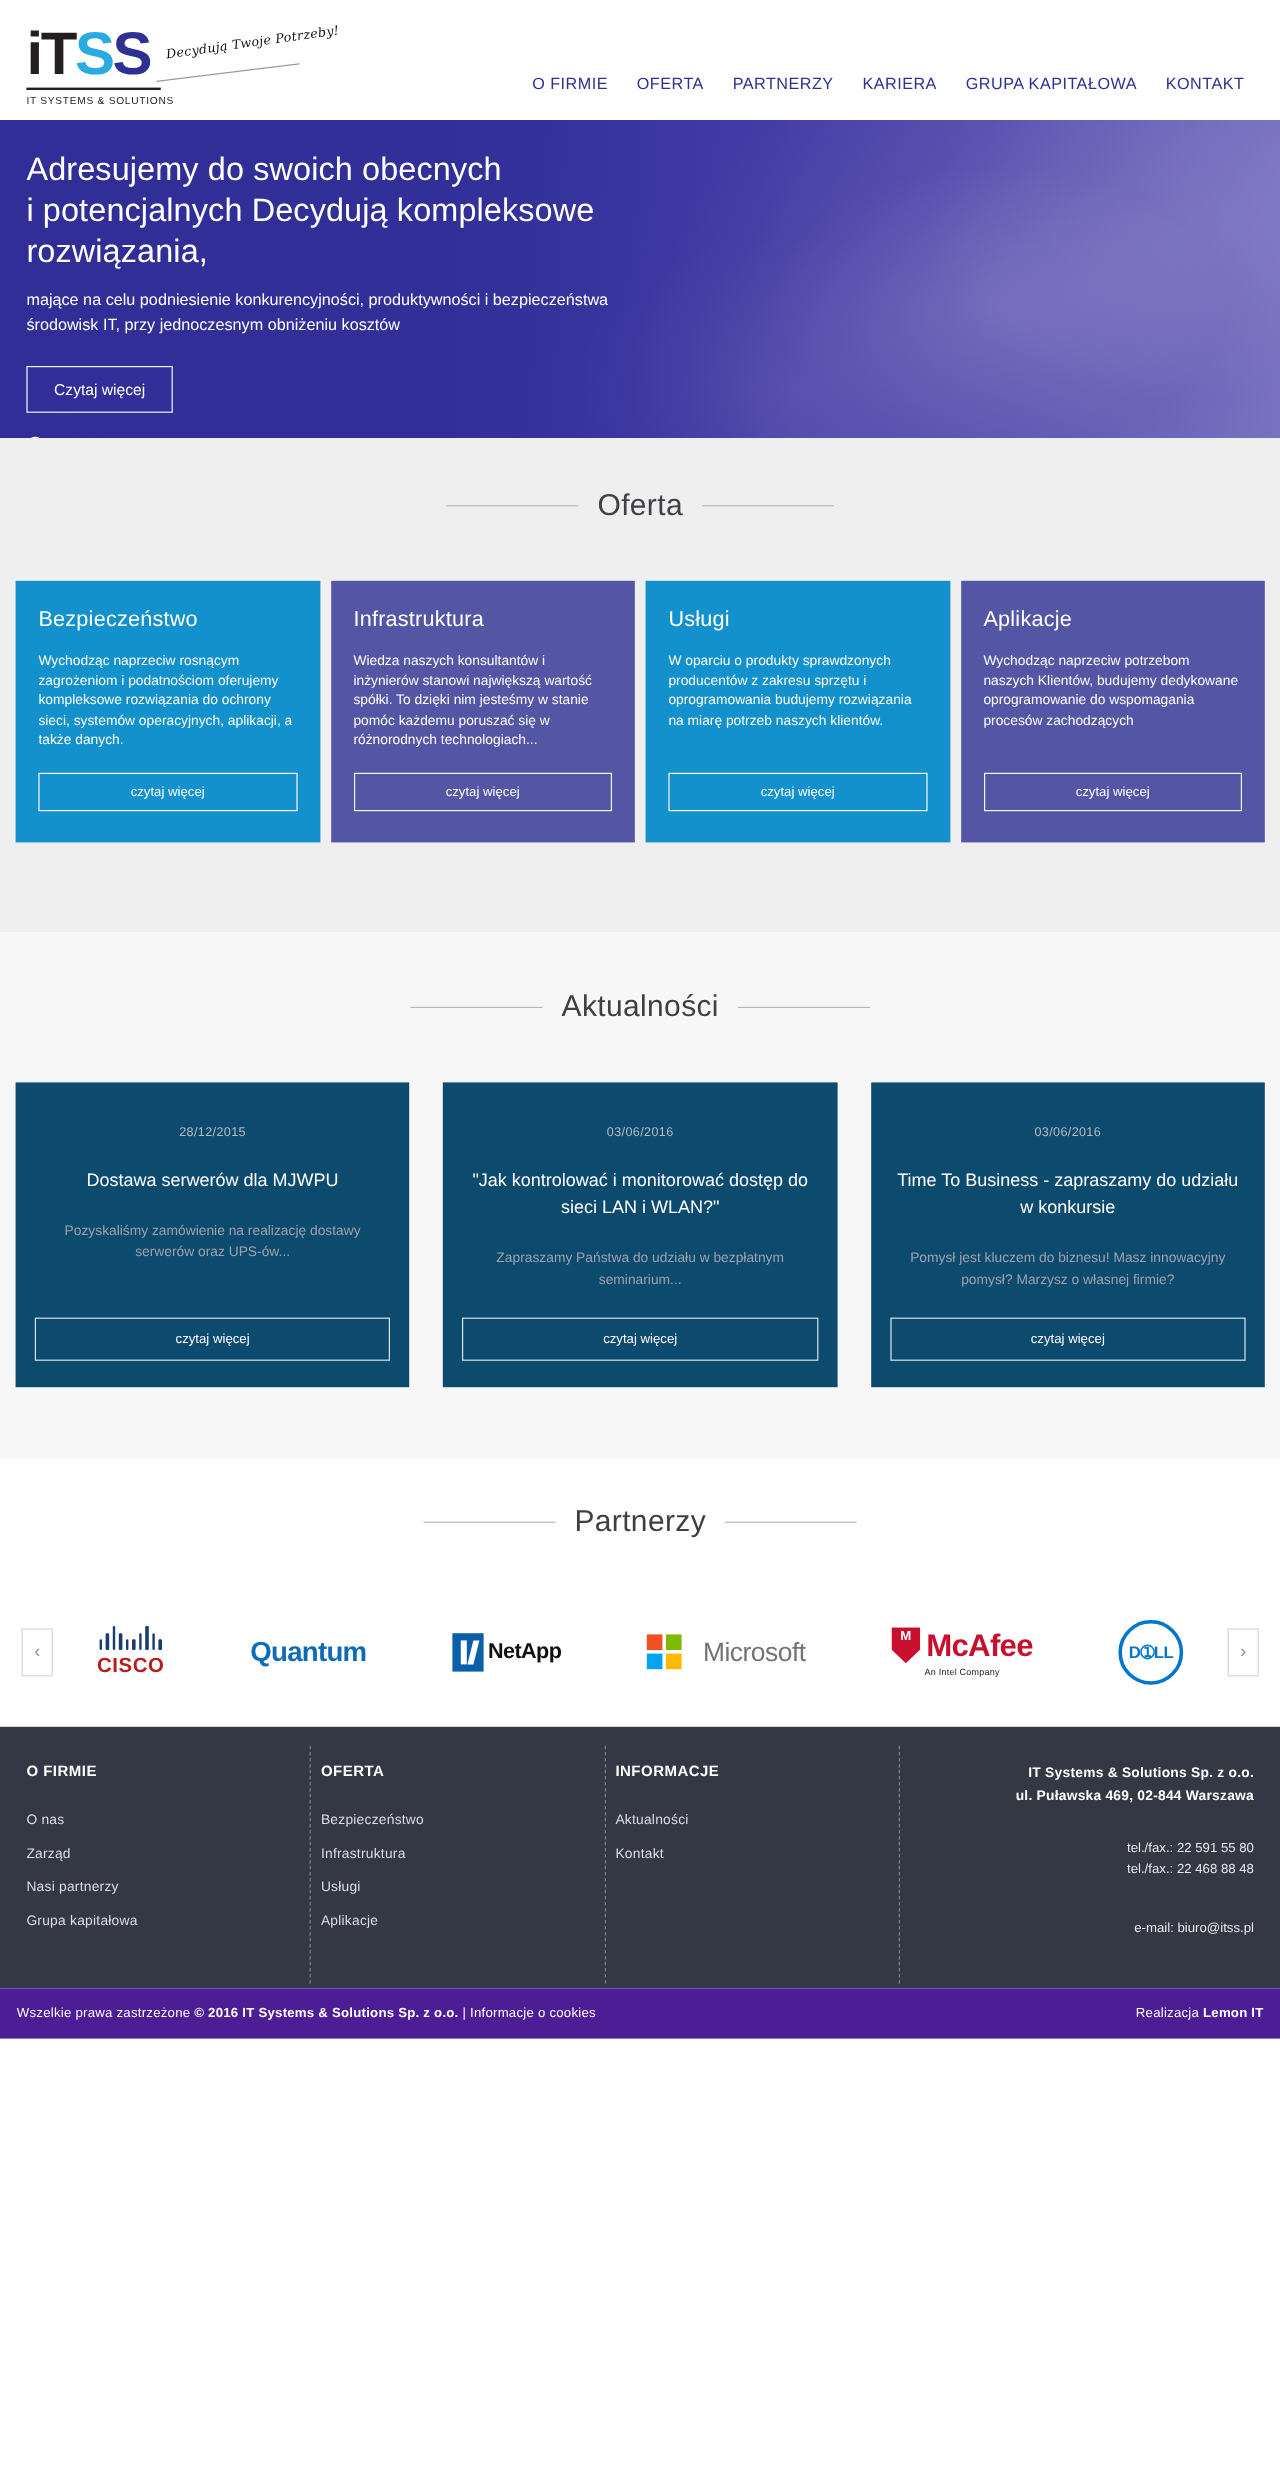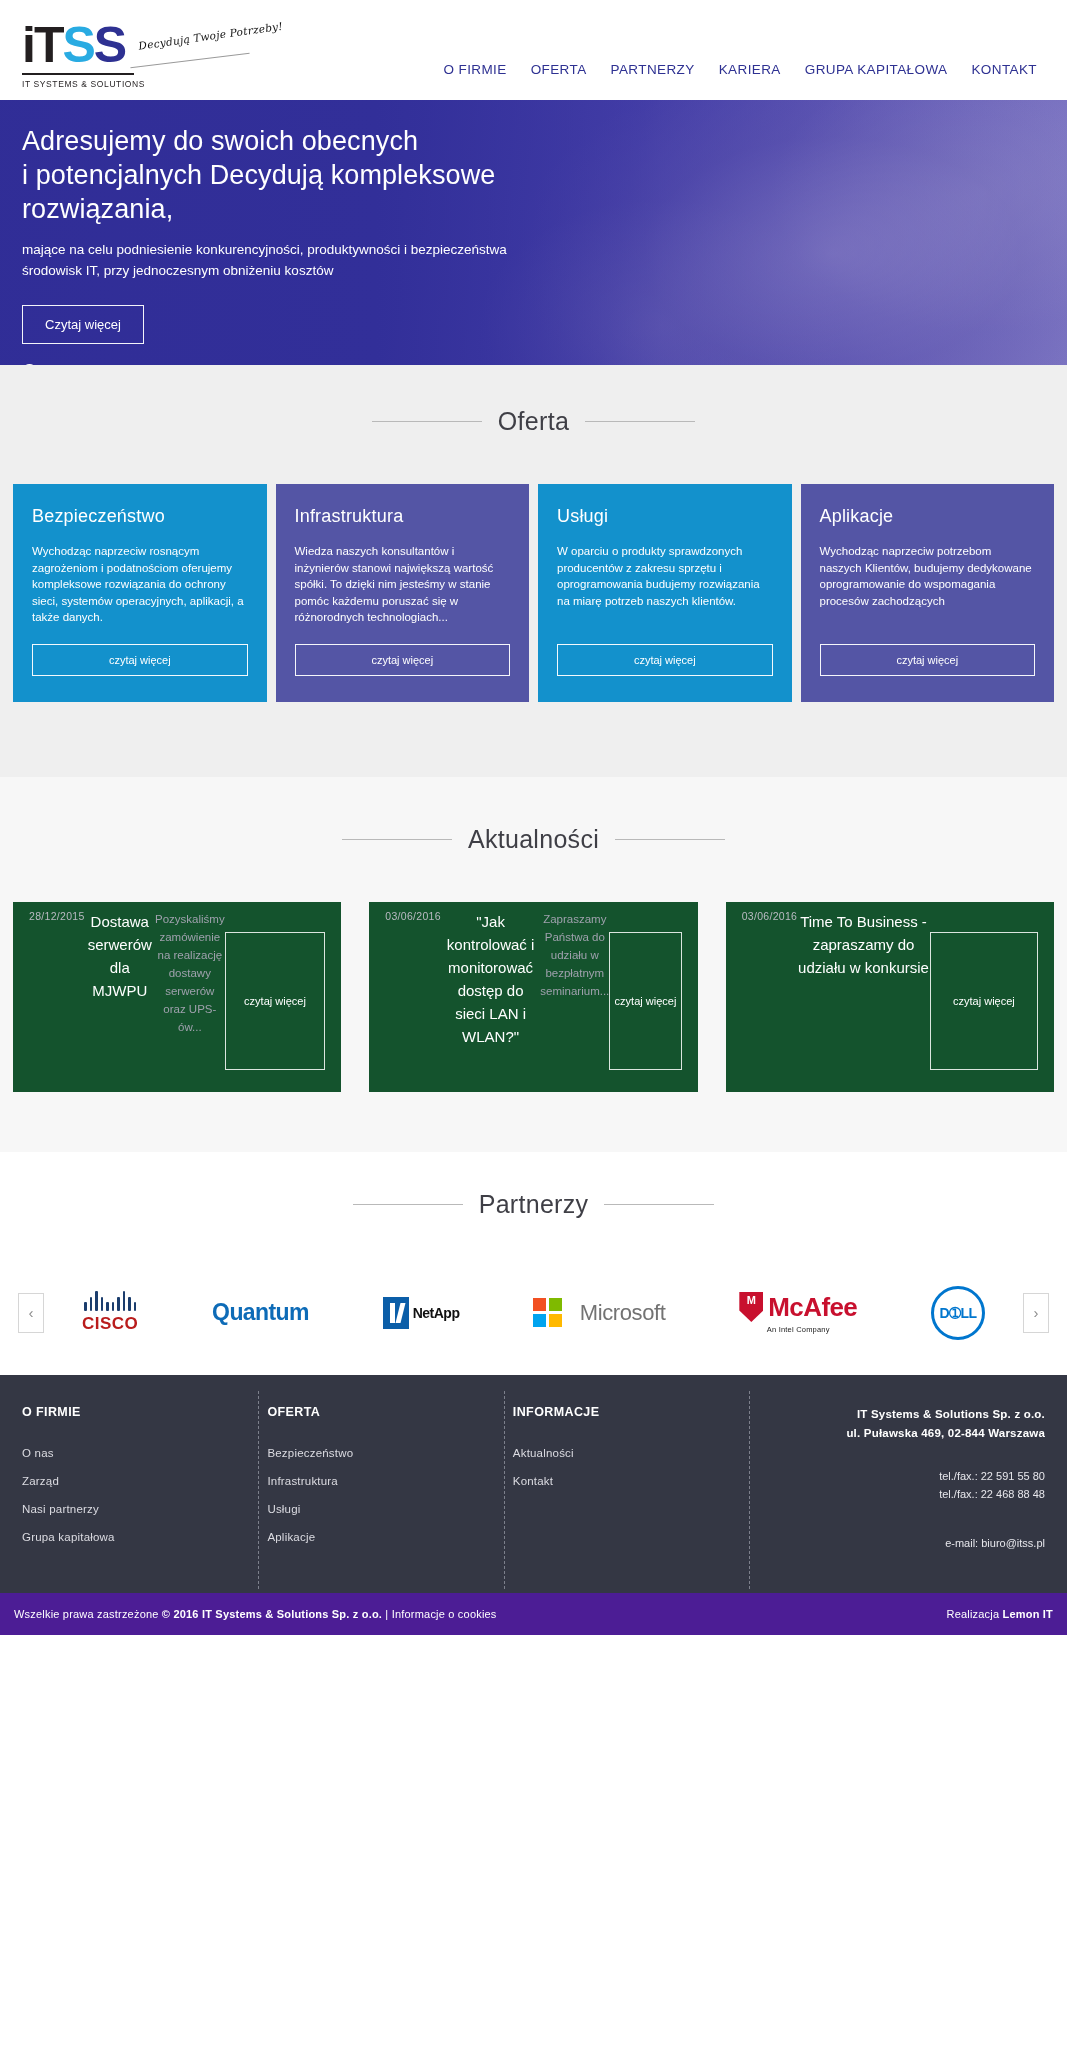--- a/index.html
+++ b/index.html
@@ -81,22 +81,22 @@
   .card p{font-size:11.5px;line-height:16.5px;flex:1;}
   .card-btn{
     border:1px solid rgba(255,255,255,.95);background:transparent;color:#fff;
     font-size:11px;padding:9px 0;width:100%;text-align:center;margin-top:18px;cursor:pointer;font-family:inherit;
   }
 
   
   .news-section{background:#f7f7f7;padding:48px 0 60px;}
   .news-grid{display:flex;gap:28px;padding:0 13px;}
   .news-card{
-    flex:1;background:#14532d;color:#fff;padding:8px 16px 22px;text-align:center;
-    display:flex;flex-direction:row;
+    flex:1;background:#0c4a6e;color:#fff;padding:36px 16px 22px;text-align:center;
+    display:flex;flex-direction:column;
   }
   .news-date{font-size:10.5px;color:#b9bac2;margin-bottom:22px;letter-spacing:.3px;}
   .news-title{font-size:15px;line-height:23px;font-weight:400;margin-bottom:22px;}
   .news-excerpt{font-size:11.5px;line-height:18px;color:#9fa1ad;flex:1;}
   .news-btn{
     border:1px solid rgba(255,255,255,.85);background:transparent;color:#fff;
     font-size:11px;padding:11px 0;width:100%;margin-top:22px;cursor:pointer;font-family:inherit;
   }
 
   
@@ -114,21 +114,21 @@
   .cisco-bars{display:flex;align-items:flex-end;gap:3px;height:20px;}
   .cisco-bars i{display:block;width:2.5px;background:#1b3d6d;border-radius:1px;}
   .cisco-txt{color:#b91c1c;font-size:17px;font-weight:bold;letter-spacing:.5px;margin-top:3px;}
   
   .quantum{color:#0d6bb7;font-size:23px;font-weight:bold;letter-spacing:-.6px;}
   
   .netapp{display:flex;align-items:center;gap:4px;}
   .netapp-mark{width:26px;height:32px;background:#0b5ea8;position:relative;}
   .netapp-mark:after{content:"";position:absolute;left:7px;top:6px;width:5px;height:20px;background:#fff;}
   .netapp-mark:before{content:"";position:absolute;left:15px;top:6px;width:5px;height:20px;background:#fff;transform:skewX(-14deg);}
-  .netapp-txt{color:#111;font-size:14px;font-weight:bold;letter-spacing:-.5px;}
+  .netapp-txt{color:#111;font-size:18px;font-weight:bold;letter-spacing:-.5px;}
   
   .ms{display:flex;align-items:center;gap:18px;}
   .ms-grid{display:grid;grid-template-columns:13px 13px;grid-template-rows:13px 13px;gap:2.5px;}
   .ms-grid i{display:block;}
   .ms-txt{color:#737373;font-size:22px;letter-spacing:-.4px;}
   
   .mcafee{display:flex;flex-direction:column;align-items:center;}
   .mcafee-top{display:flex;align-items:center;gap:5px;}
   .mcafee-shield{
     width:24px;height:30px;background:#c8102e;
@@ -263,20 +263,21 @@
       <article class="news-card">
         <div class="news-date">03/06/2016</div>
         <h3 class="news-title">"Jak kontrolować i monitorować dostęp do sieci LAN i WLAN?"</h3>
         <p class="news-excerpt">Zapraszamy Państwa do udziału w bezpłatnym seminarium...</p>
         <button class="news-btn">czytaj więcej</button>
       </article>
 
       <article class="news-card">
         <div class="news-date">03/06/2016</div>
         <h3 class="news-title">Time To Business - zapraszamy do udziału w konkursie</h3>
+        <p class="news-excerpt">Pomysł jest kluczem do biznesu! Masz innowacyjny pomysł? Marzysz o własnej firmie?</p>
         <button class="news-btn">czytaj więcej</button>
       </article>
 
     </div>
   </section>
 
   <section class="partners-section">
     <div class="sec-head">
       <span class="ln"></span>
       <h2>Partnerzy</h2>

